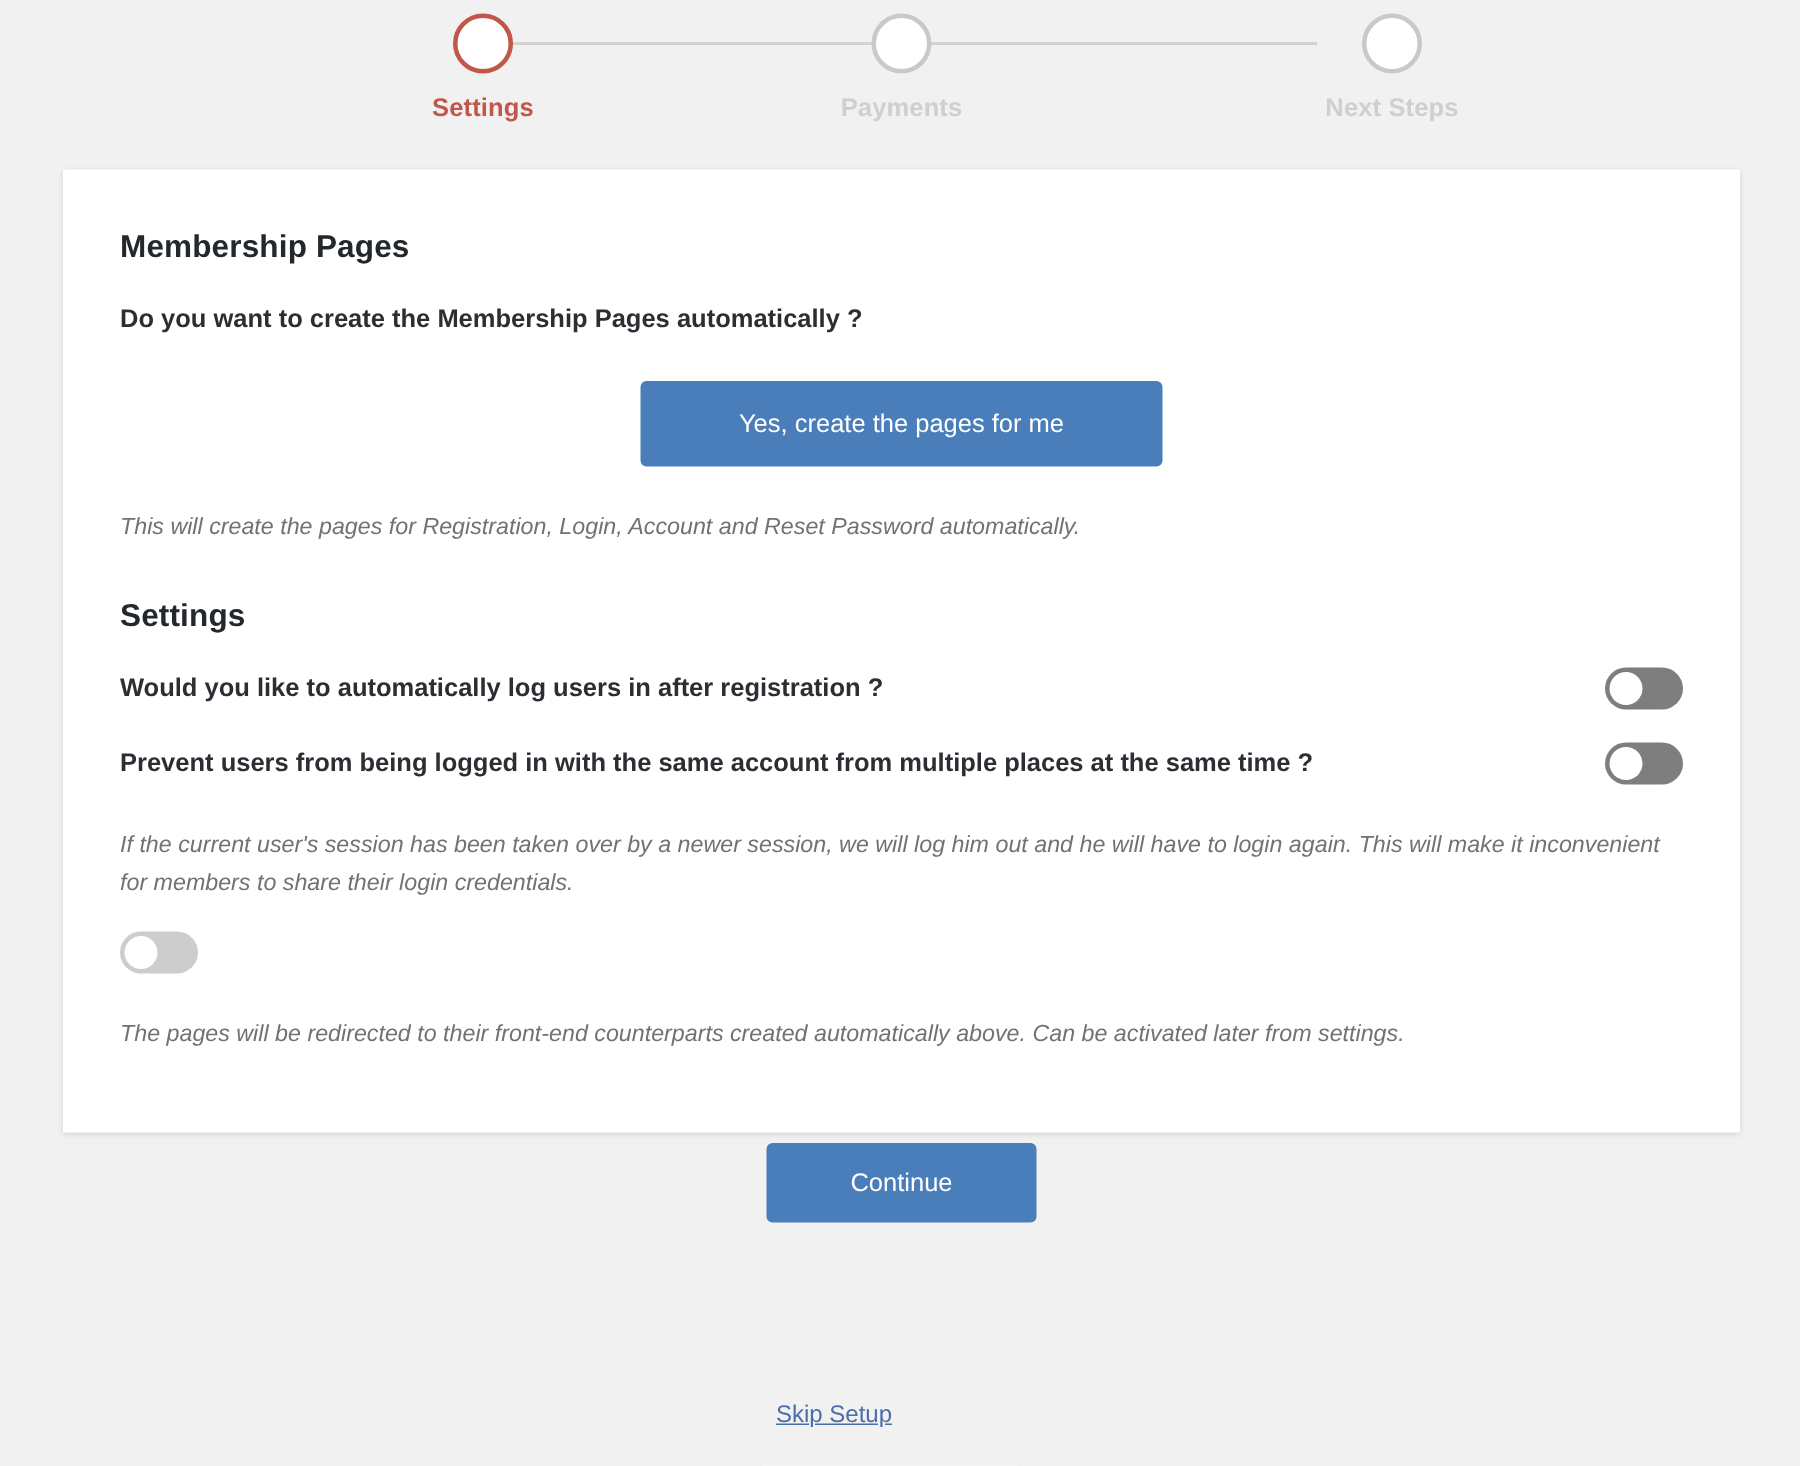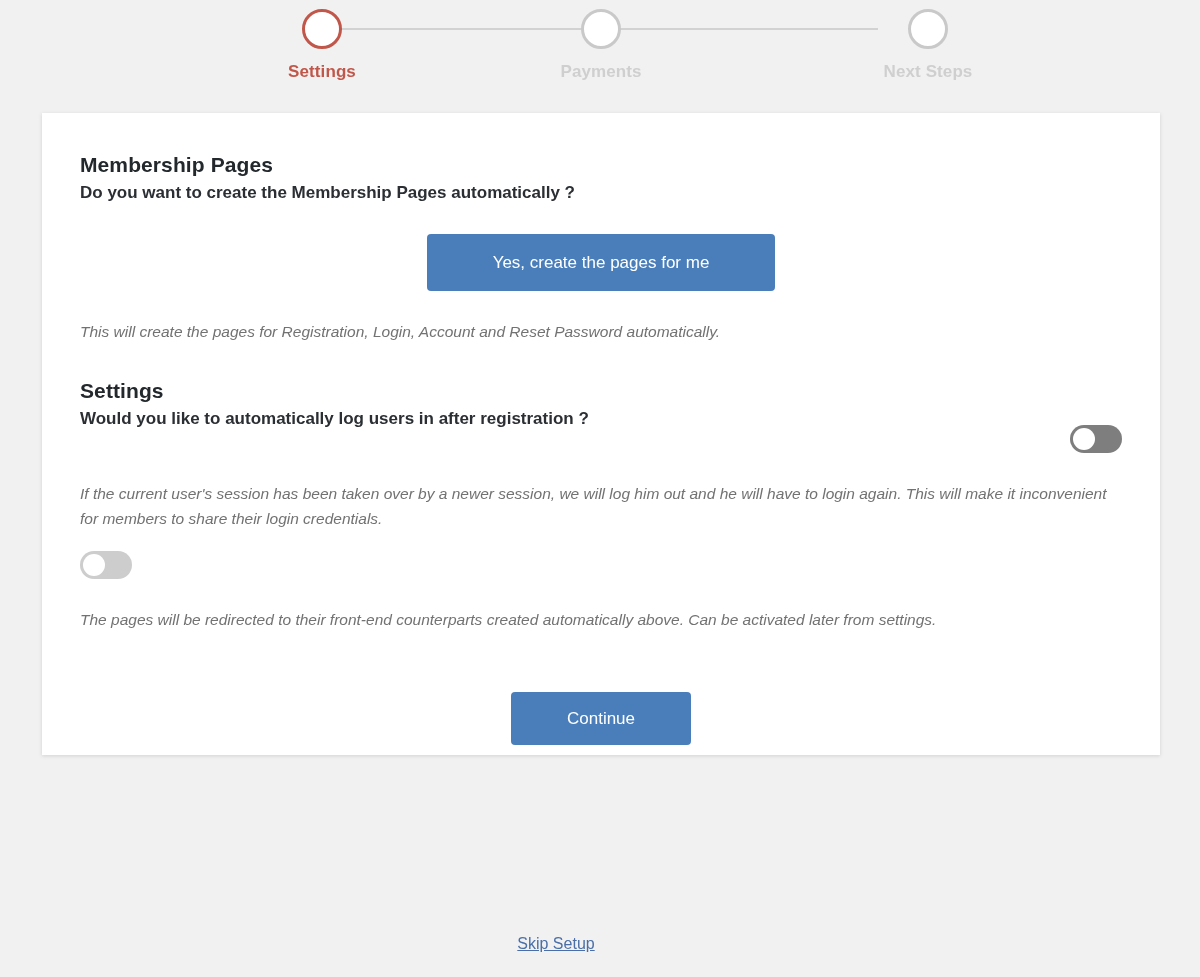--- a/index.html
+++ b/index.html
@@ -77,21 +77,21 @@
     color: #23282d;
     letter-spacing: .1px;
   }
   .section-title.settings-title { margin-top: 35px; }
 
   .question {
     font-size: 17px;
     font-weight: bold;
     color: #2b2f33;
     line-height: 1.42;
-    margin-top: 4px;
+    margin-top: 24px;
   }
   .helper {
     font-size: 15.5px;
     font-style: italic;
     color: #727272;
     line-height: 1.62;
     margin-top: 28px;
   }
 
   
@@ -207,20 +207,26 @@
 
     <h2 class="section-title settings-title">Settings</h2>
 
     <div class="setting-row row-1">
       <div class="question">Would you like to automatically log users in after registration ?</div>
       <div class="toggle">
         <div class="knob"></div>
       </div>
     </div>
 
+    <div class="setting-row row-2">
+      <div class="question">Prevent users from being logged in with the same account from multiple places at the same time ?</div>
+      <div class="toggle">
+        <div class="knob"></div>
+      </div>
+    </div>
     <div class="helper">If the current user's session has been taken over by a newer session, we will log him out and he will have to login again. This will make it inconvenient for members to share their login credentials.</div>
 
     <div class="setting-row row-3">
       <div class="toggle off-light">
         <div class="knob"></div>
       </div>
     </div>
     <div class="helper">The pages will be redirected to their front-end counterparts created automatically above. Can be activated later from settings.</div>
 
     <div class="btn-row">

